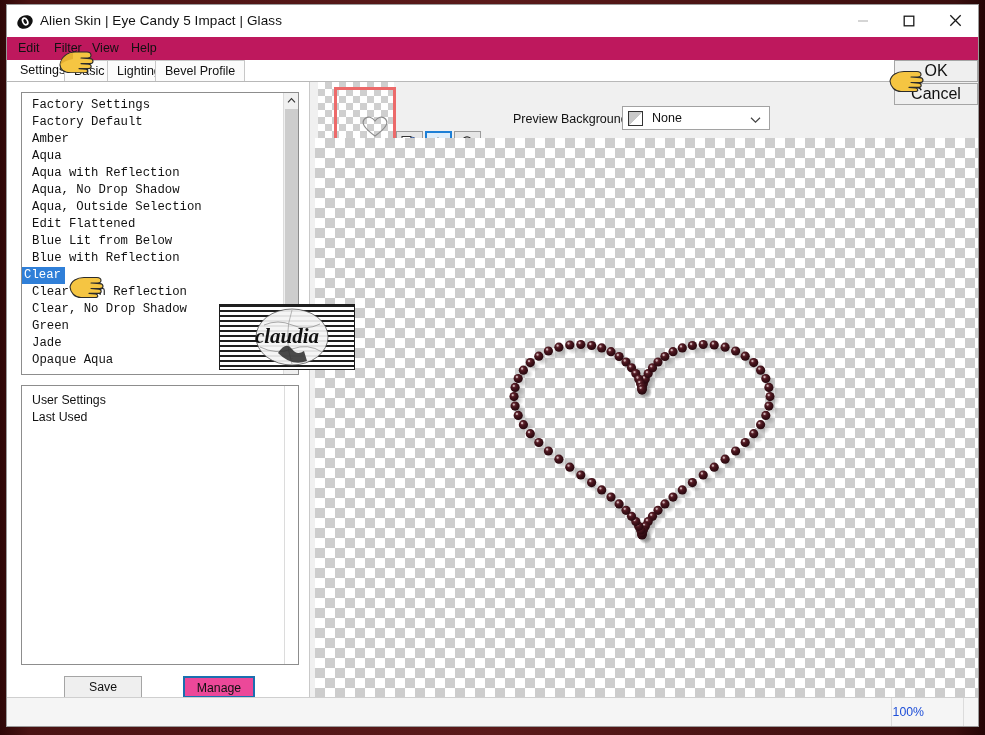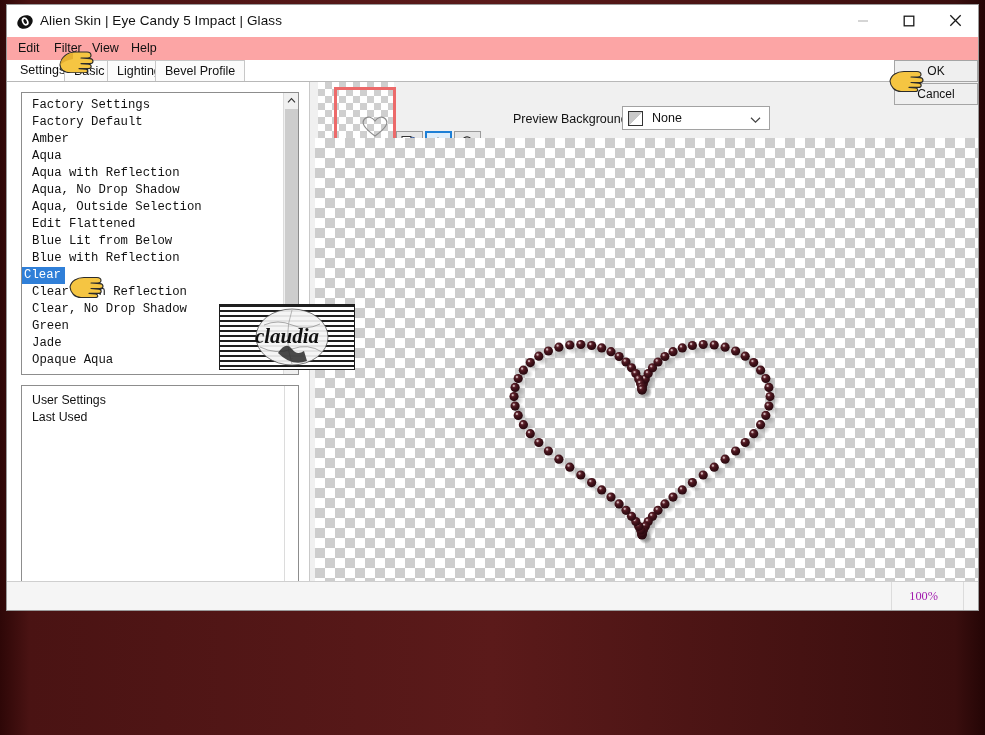--- a/index.html
+++ b/index.html
@@ -11,21 +11,21 @@
     color:#1a1a1a;
     overflow:hidden;
   }
   
   #app-frame{
     position:absolute;left:0;top:0;width:985px;height:735px;
     background:linear-gradient(to right,#2e0707 0%,#4a1313 3%,#5b1a1a 50%,#3a0e0e 97%,#240505 100%);
     box-sizing:border-box;
   }
   #window{
-    position:absolute;left:6px;top:4px;width:973px;height:607px;
+    position:absolute;left:6px;top:4px;width:973px;height:723px;
     background:#f0f0f0;
     border:1px solid #9a9a9a;
     box-sizing:border-box;
     overflow:hidden;
   }
   
   #titlebar{
     position:absolute;left:0;top:0;width:971px;height:32px;
     background:#ffffff;
     box-sizing:border-box;
@@ -43,21 +43,21 @@
     background:#ffffff;border:0;cursor:default;
     display:flex;align-items:center;justify-content:center;
   }
   #btn-min{right:92px;}
   #btn-max{right:46px;}
   #btn-close{right:0px;}
   .winbtn svg{display:block;}
   
   #menubar{
     position:absolute;left:0;top:32px;width:971px;height:23px;
-    background:#fca5a5;
+    background:#be185d;
     text-align:center;
   }
   .menu-item{
     position:absolute;top:3px;height:17px;line-height:17px;
     font-size:12.5px;color:#111;padding:0 5px;white-space:nowrap;
   }
   
   #tabstrip{
     position:absolute;left:0;top:55px;width:971px;height:22px;
     background:#ffffff;
@@ -185,31 +185,31 @@
     overflow:hidden;
   }
   #heart-svg{position:absolute;left:0;top:0;}
   
   #okcancel{
     position:absolute;right:0;top:55px;width:84px;height:46px;
   }
   .ocbtn{
     position:absolute;left:0;width:84px;height:22px;
     background:#efefef;border:1px solid #a5a5a5;box-sizing:border-box;
-    font-size:12px;line-height:20px;text-align:center;color:#111;
+    font-size:16px;line-height:20px;text-align:center;color:#111;
   }
   #btn-ok{top:0px;}
   #btn-cancel{top:23px;}
   
   #statusbar{
     position:absolute;left:0;bottom:0;width:971px;height:29px;
     background:#f5f5f5;border-top:1px solid #cfcfcf;box-sizing:border-box;
   }
   #status-zoom{
-    position:absolute;right:40px;top:7px;font-size:12.3px;color:#a21caf;font-family:Liberation Serif, serif;
+    position:absolute;right:54px;top:7px;font-size:12.3px;color:#1d4ed8;
   }
   #status-sep1{position:absolute;right:86px;top:0;width:1px;height:28px;background:#dcdcdc;}
   #status-sep2{position:absolute;right:14px;top:0;width:1px;height:28px;background:#dcdcdc;}
   
   #watermark{
     position:absolute;left:212px;top:299px;width:136px;height:66px;
     border:1px solid #1d1d1d;box-sizing:border-box;
     background:
       repeating-linear-gradient(to bottom,#1f1f1f 0 2px,#ffffff 2px 5px);
     overflow:hidden;

